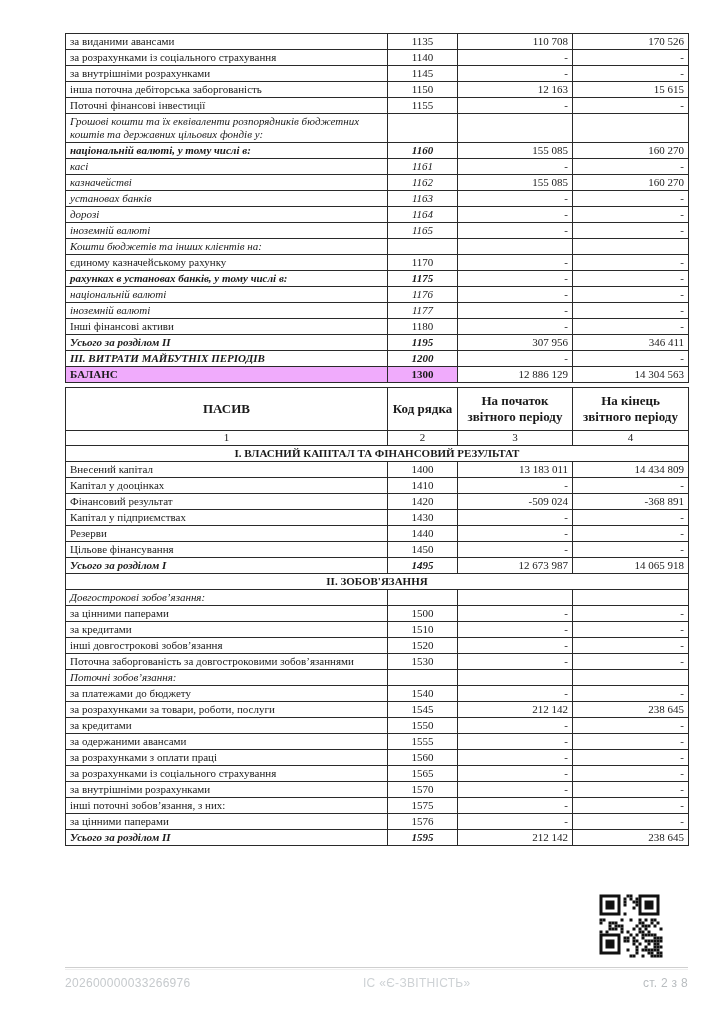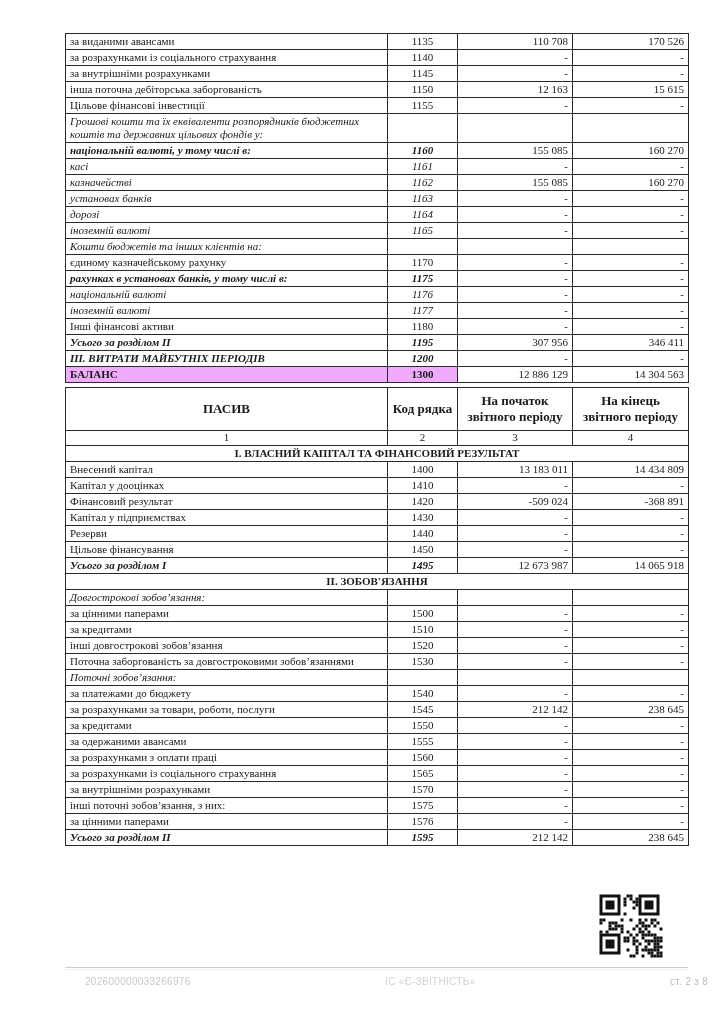--- a/index.html
+++ b/index.html
@@ -73,24 +73,23 @@
     border-top: 1px solid #cfcfcf;
     border-bottom: 1px solid #efefef;
   }
   .footer {
     position: absolute;
     left: 65px; top: 976px;
     width: 623px;
     display: flex;
     justify-content: space-between;
     font-family: "Liberation Sans", sans-serif;
-    font-size: 10px;
+    font-size: 12px;
     color: #c6cacd;
     letter-spacing: 0.3px;
-    margin-left: 20px;
   }
   .footer .fc { color: #ced2d5; }
   .footer .fr { color: #b9bdc0; }
 </style>
 </head>
 <body>
 
 <div class="sheet">
 
   <table class="t" id="table1">
@@ -119,21 +118,21 @@
           <td class="val">-</td>
           <td class="val">-</td>
         </tr>
         <tr>
           <td class="label ind2 normal">інша поточна дебіторська заборгованість</td>
           <td class="code normal">1150</td>
           <td class="val">12 163</td>
           <td class="val">15 615</td>
         </tr>
         <tr>
-          <td class="label ind1 normal">Цільове фінансові інвестиції</td>
+          <td class="label ind1 normal">Поточні фінансові інвестиції</td>
           <td class="code normal">1155</td>
           <td class="val">-</td>
           <td class="val">-</td>
         </tr>
         <tr>
           <td class="label ind1 italic groupcell">Грошові кошти та їх еквіваленти  розпорядників бюджетних коштів та державних цільових фондів у:</td>
           <td class="code italic"></td>
           <td class="val"></td>
           <td class="val"></td>
         </tr>

